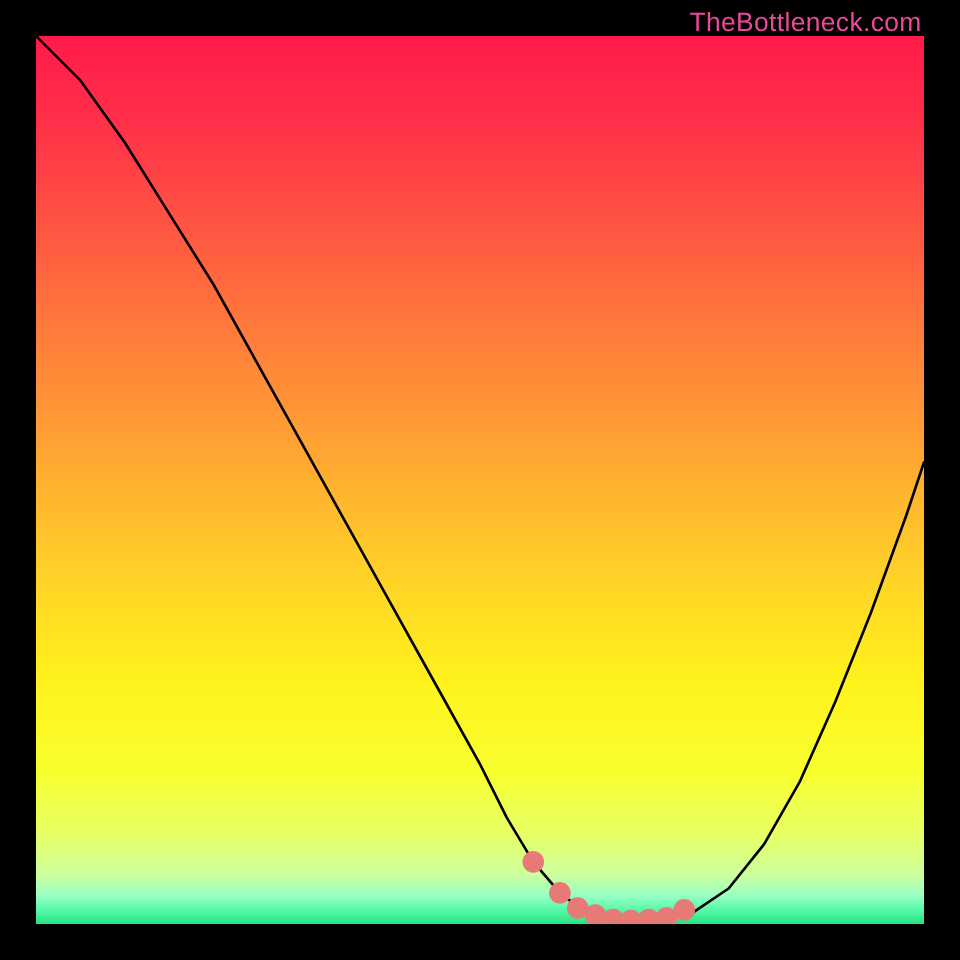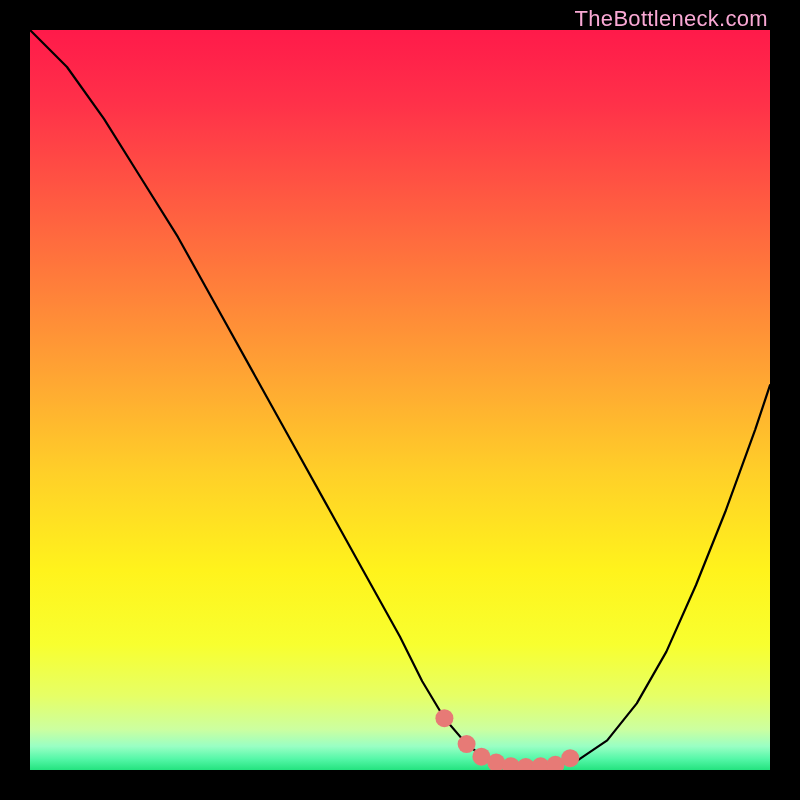--- a/index.html
+++ b/index.html
@@ -28,21 +28,21 @@
     overflow: hidden;
   }
   .gradient-bg {
     position: absolute;
     inset: 0;
   }
   .watermark {
     position: absolute;
     top: 6px;
     right: 32px;
-    color: #f9a8d4;
+    color: #ec4899;
     font-size: 22px;
     font-weight: 500;
     letter-spacing: 0.3px;
     margin-left: 16px;
   }
   svg.curve {
     position: absolute;
     inset: 0;
   }
 </style>

